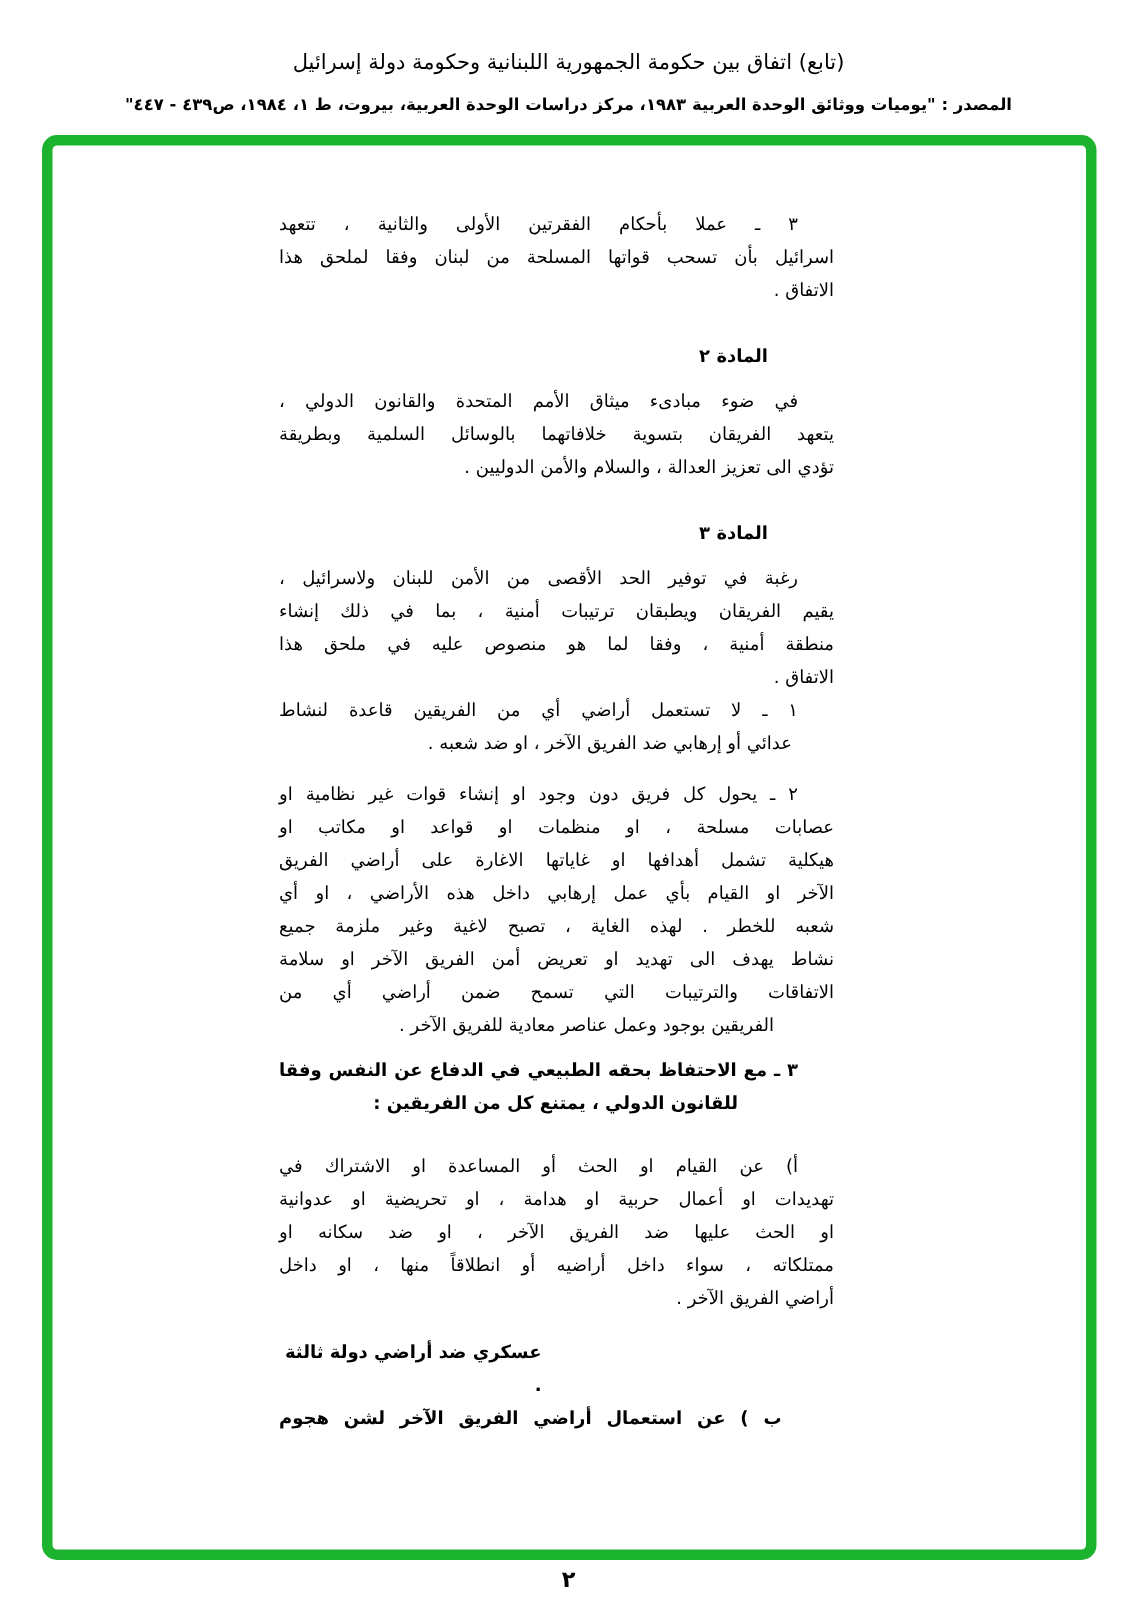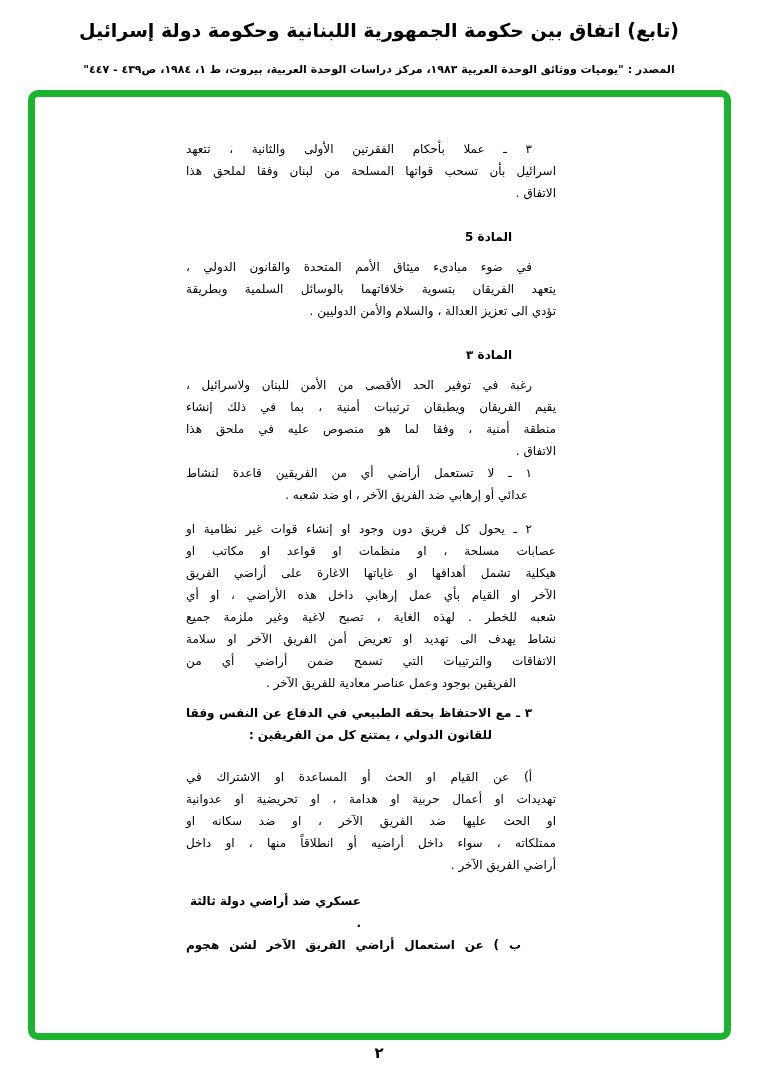--- a/index.html
+++ b/index.html
@@ -10,27 +10,27 @@
   body {
     position: relative;
     width: 758px;
     height: 1078px;
     font-family: "DejaVu Sans", sans-serif;
     color: #000000;
     overflow: hidden;
   }
   .title {
     position: absolute;
-    top: 18px;
+    top: 30px;
     left: 0;
     width: 758px;
     text-align: center;
     direction: rtl;
-    font-weight: bold;
-    font-size: 19px;
+    font-weight: normal;
+    font-size: 14px;
     line-height: 24px;
   }
   .source {
     position: absolute;
     top: 62px;
     left: 0;
     width: 758px;
     text-align: center;
     direction: rtl;
     font-weight: bold;
@@ -96,21 +96,21 @@
 <div class="frame"></div>
 
 <div class="content">
 
   <div class="para">
     <div class="ln jl ind">٣ ـ عملا بأحكام الفقرتين الأولى والثانية ، تتعهد</div>
     <div class="ln jl">اسرائيل بأن تسحب قواتها المسلحة من لبنان وفقا لملحق هذا</div>
     <div class="ln">الاتفاق .</div>
   </div>
 
-  <div class="heading">المادة 5</div>
+  <div class="heading">المادة ٢</div>
 
   <div class="para">
     <div class="ln jl ind">في ضوء مبادىء ميثاق الأمم المتحدة والقانون الدولي ،</div>
     <div class="ln jl">يتعهد الفريقان بتسوية خلافاتهما بالوسائل السلمية وبطريقة</div>
     <div class="ln">تؤدي الى تعزيز العدالة ، والسلام والأمن الدوليين .</div>
   </div>
 
   <div class="heading">المادة ٣</div>
 
   <div class="para">

